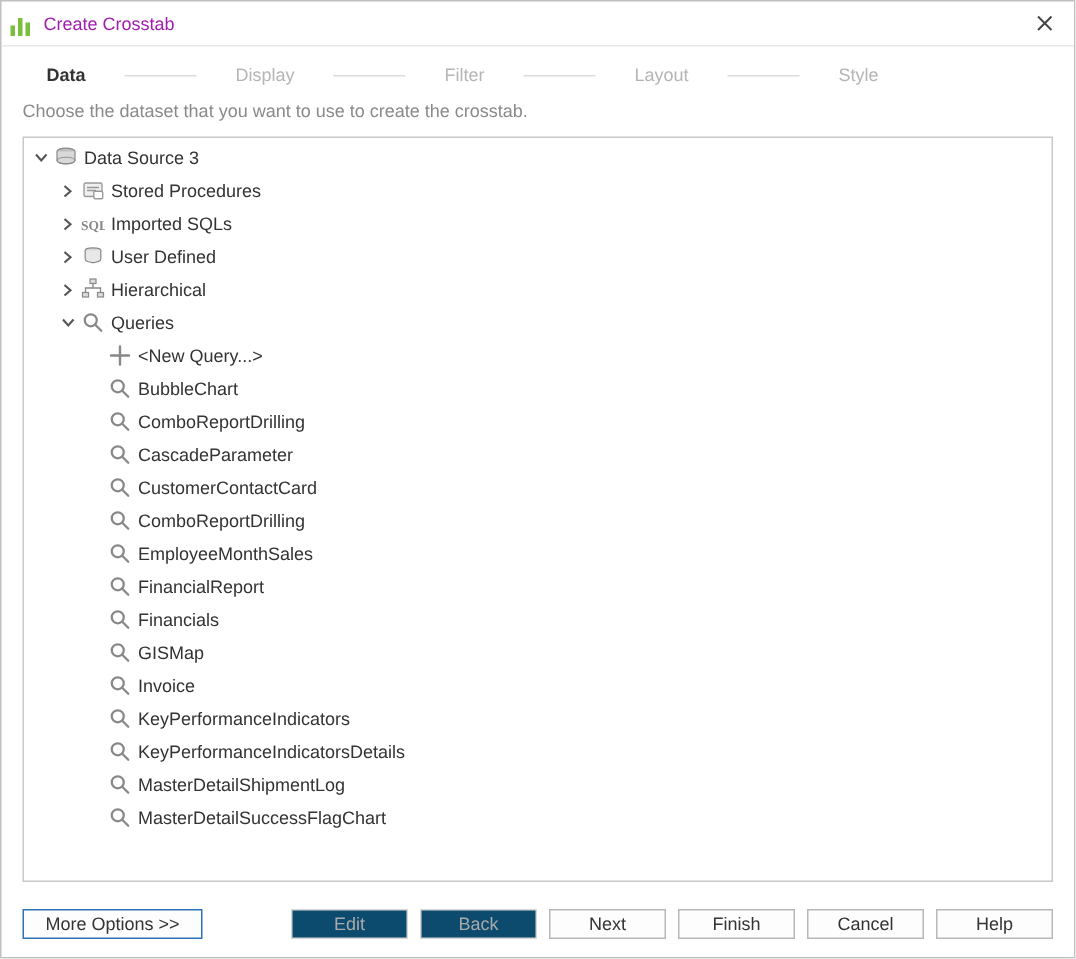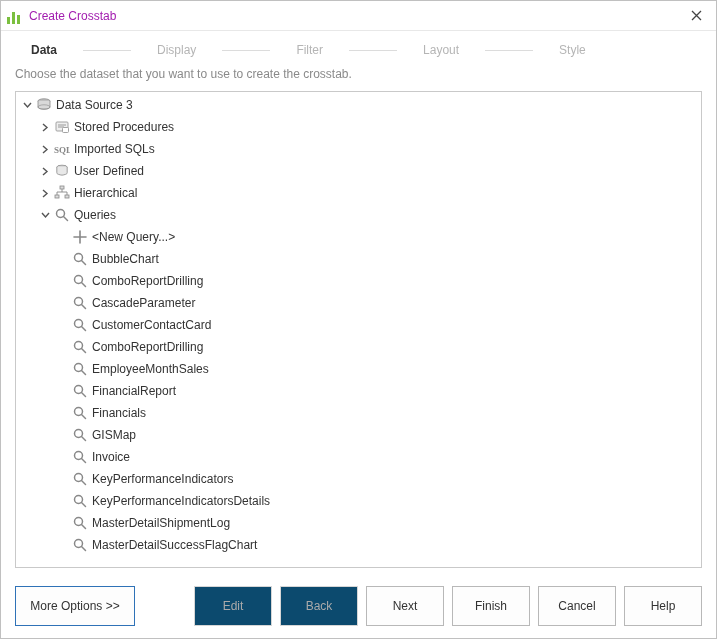--- a/index.html
+++ b/index.html
@@ -100,21 +100,21 @@
 
   .button-bar {
     display:flex;
     align-items:center;
     padding: 8px 14px 12px 14px;
     gap: 8px;
   }
   .button-bar .gap { flex:1; }
   .btn {
     min-width:78px;
-    height:40px;
+    height:20px;
     border:1px solid #b8b8b8;
     background:#fdfdfd;
     color:#333;
     font-family:inherit;
     font-size:12px;
     cursor:pointer;
     padding:0 10px;
   }
   .btn:disabled { color:#aaa; cursor:default; background:#0c4a6e; border-color:#d6d6d6; }
   .btn.more { min-width:120px; border-color:#2f72b7; }

